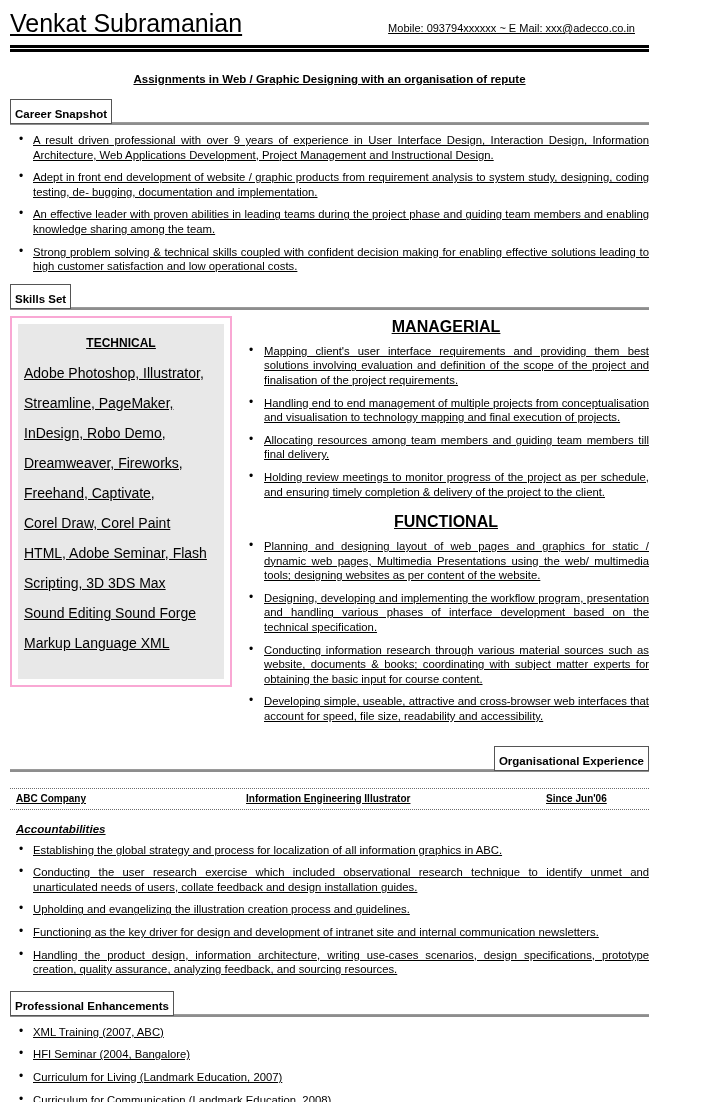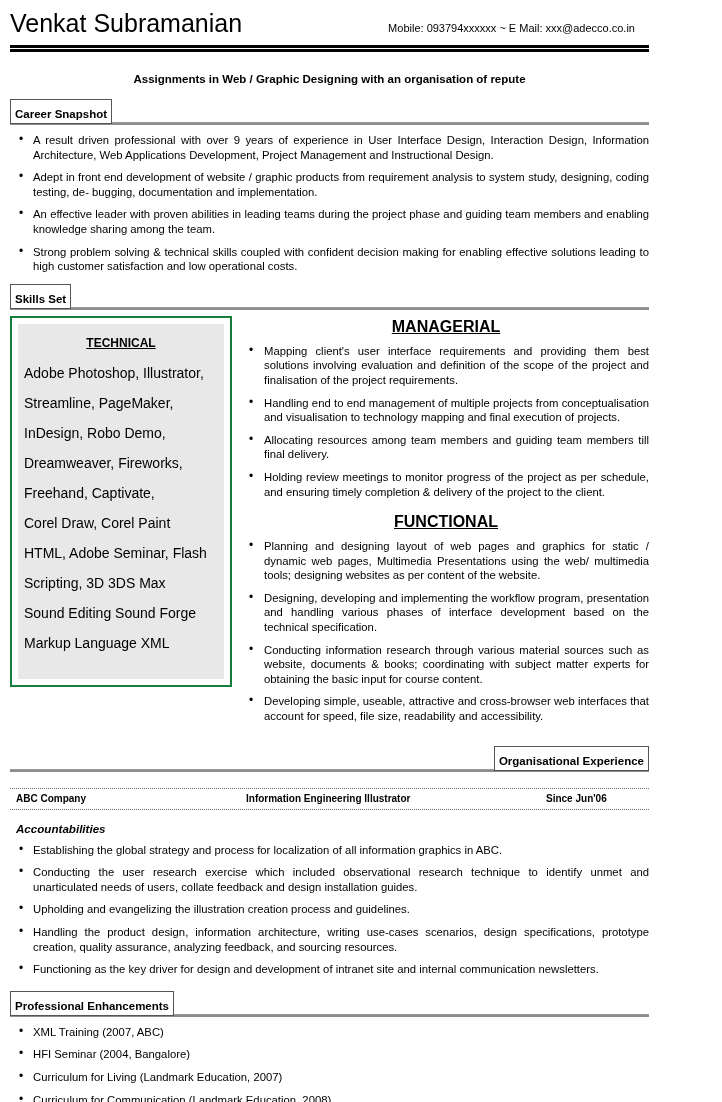--- a/index.html
+++ b/index.html
@@ -13,20 +13,21 @@
     font-family: "Liberation Sans", sans-serif;
     color: #000000;
     position: relative;
     overflow: hidden;
   }
   .page {
     width: 659px;
     height: 1102px;
     padding: 0 10px;
     position: relative;
+    text-decoration: underline;
   }
 
   
   .hdr {
     display: flex;
     align-items: baseline;
     justify-content: flex-start;
     padding-top: 8px;
   }
   .hdr-name {
@@ -115,21 +116,21 @@
 
   
   .skills-wrap {
     display: flex;
     align-items: flex-start;
     margin-top: 6px;
   }
   .tech-box {
     width: 222px;
     flex: 0 0 222px;
-    border: 2px solid #15803d;
+    border: 2px solid #f9a8d4;
     padding: 6px;
     background: #ffffff;
   }
   .tech-inner {
     background: #e8e8e8;
     padding: 12px 6px 28px 6px;
   }
   .tech-title {
     text-align: center;
     font-size: 12px;
@@ -269,22 +270,22 @@
     <div class="exp-company">ABC Company</div>
     <div class="exp-role">Information Engineering Illustrator</div>
     <div class="exp-dates">Since Jun'06</div>
   </div>
 
   <div class="accountabilities">Accountabilities</div>
   <ul class="blist" id="accountabilities-list">
       <li>Establishing the global strategy and process for localization of all information graphics in ABC.</li>
       <li>Conducting the user research exercise which included observational research technique to identify unmet and unarticulated needs of users, collate feedback and design installation guides.</li>
       <li>Upholding and evangelizing the illustration creation process and guidelines.</li>
+      <li>Functioning as the key driver for design and development of intranet site and internal communication newsletters.</li>
       <li>Handling the product design, information architecture, writing use-cases scenarios, design specifications, prototype creation, quality assurance, analyzing feedback, and sourcing resources.</li>
-      <li>Functioning as the key driver for design and development of intranet site and internal communication newsletters.</li>
     </ul>
 
   <div class="sec" style="margin-top:14px;">
     <span class="sec-label">Professional Enhancements</span>
     <div class="sec-rule"></div>
   </div>
   <ul class="blist tight enh-list" id="enh-list">
       <li>XML Training (2007, ABC)</li>
       <li>HFI Seminar (2004, Bangalore)</li>
       <li>Curriculum for Living (Landmark Education, 2007)</li>

